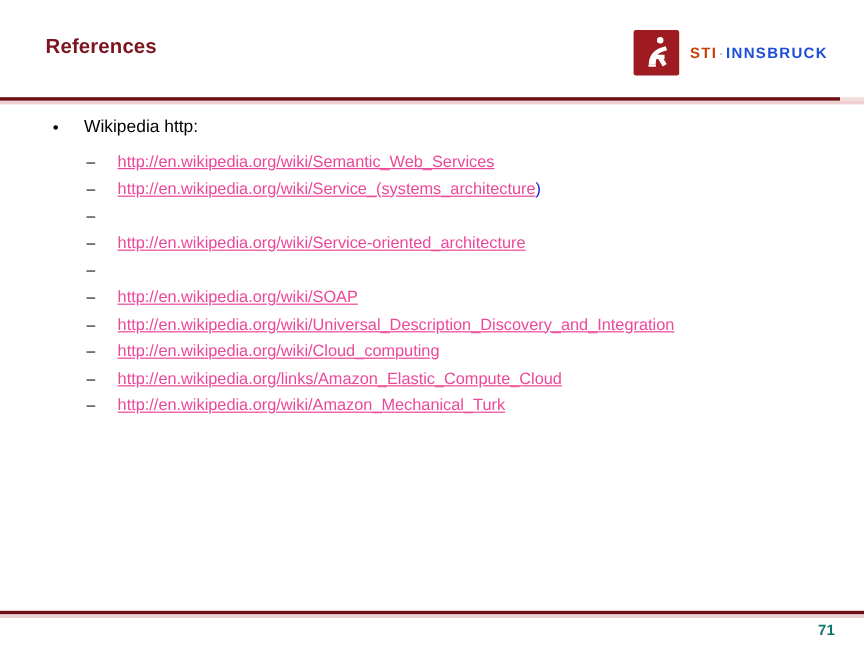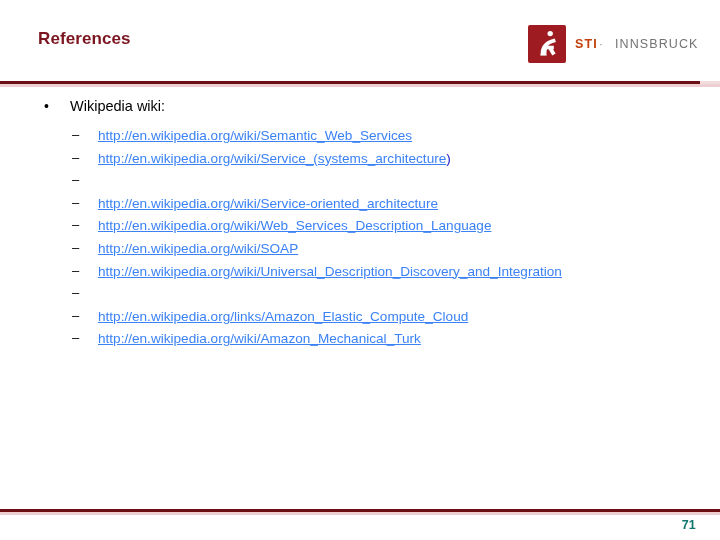--- a/index.html
+++ b/index.html
@@ -66,23 +66,22 @@
   .logo-text .sti {
     font-weight: bold;
     color: #c2410c;
   }
   .logo-text .dot {
     color: #9a9a9a;
     font-weight: normal;
     padding: 0 1px;
   }
   .logo-text .innsbruck {
-    font-weight: normal;
-    color: #737373;
-    margin-left: 10px;
+    font-weight: bold;
+    color: #1d4ed8;
   }
 
   
   .rule-top {
     position: absolute;
     left: 0;
     top: 81px;
     width: 720px;
     height: 6px;
   }
@@ -179,21 +178,21 @@
     position: absolute;
     left: 72px;
     top: 0;
     font-size: 13px;
     line-height: 22.6px;
     color: #000000;
   }
   .link-item a,
   .link-item .link-text {
     font-size: 13.6px;
-    color: #3b82f6;
+    color: #ec4899;
     text-decoration: underline;
     cursor: pointer;
   }
   .link-item .tail {
     font-size: 13.6px;
     color: #1818c8;
     text-decoration: none;
   }
 
   
@@ -231,21 +230,21 @@
   <div class="rule-top">
     <div class="dark"></div>
     <div class="dark-tail"></div>
     <div class="light"></div>
   </div>
 
   <div class="content">
 
     <div class="bullet-l1">
       <span class="marker">•</span>
-      <span>Wikipedia wiki:</span>
+      <span>Wikipedia http:</span>
     </div>
 
     <ul class="link-list">
 
       <li class="link-item">
         <span class="marker">–</span>
         <a class="link-text" href="#">http://en.wikipedia.org/wiki/Semantic_Web_Services</a><span class="tail"></span>
       </li>
 
       <li class="link-item">
@@ -258,36 +257,36 @@
         <span class="tail"></span>
       </li>
 
       <li class="link-item">
         <span class="marker">–</span>
         <a class="link-text" href="#">http://en.wikipedia.org/wiki/Service-oriented_architecture</a><span class="tail"></span>
       </li>
 
       <li class="link-item">
         <span class="marker">–</span>
-        <a class="link-text" href="#">http://en.wikipedia.org/wiki/Web_Services_Description_Language</a><span class="tail"></span>
+        <span class="tail"></span>
       </li>
 
       <li class="link-item">
         <span class="marker">–</span>
         <a class="link-text" href="#">http://en.wikipedia.org/wiki/SOAP</a><span class="tail"></span>
       </li>
 
       <li class="link-item">
         <span class="marker">–</span>
         <a class="link-text" href="#">http://en.wikipedia.org/wiki/Universal_Description_Discovery_and_Integration</a><span class="tail"></span>
       </li>
 
       <li class="link-item">
         <span class="marker">–</span>
-        <span class="tail"></span>
+        <a class="link-text" href="#">http://en.wikipedia.org/wiki/Cloud_computing</a><span class="tail"></span>
       </li>
 
       <li class="link-item">
         <span class="marker">–</span>
         <a class="link-text" href="#">http://en.wikipedia.org/links/Amazon_Elastic_Compute_Cloud</a><span class="tail"></span>
       </li>
 
       <li class="link-item">
         <span class="marker">–</span>
         <a class="link-text" href="#">http://en.wikipedia.org/wiki/Amazon_Mechanical_Turk</a><span class="tail"></span>

